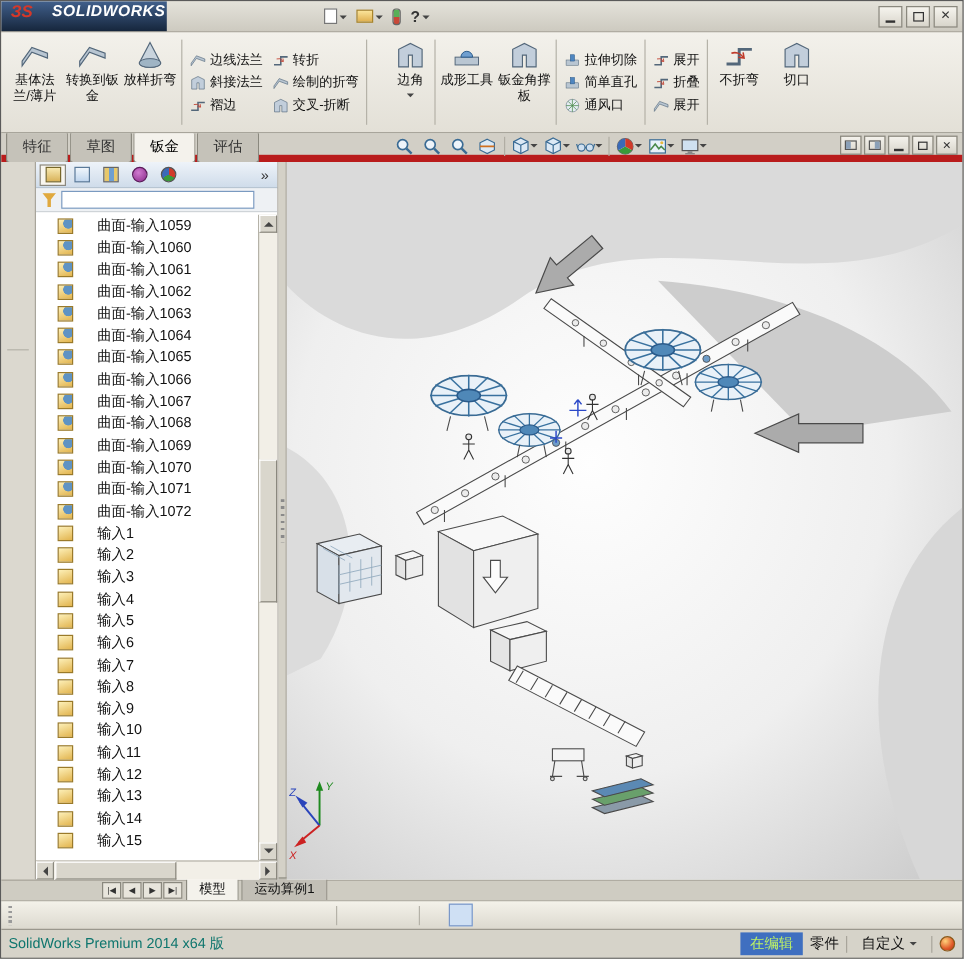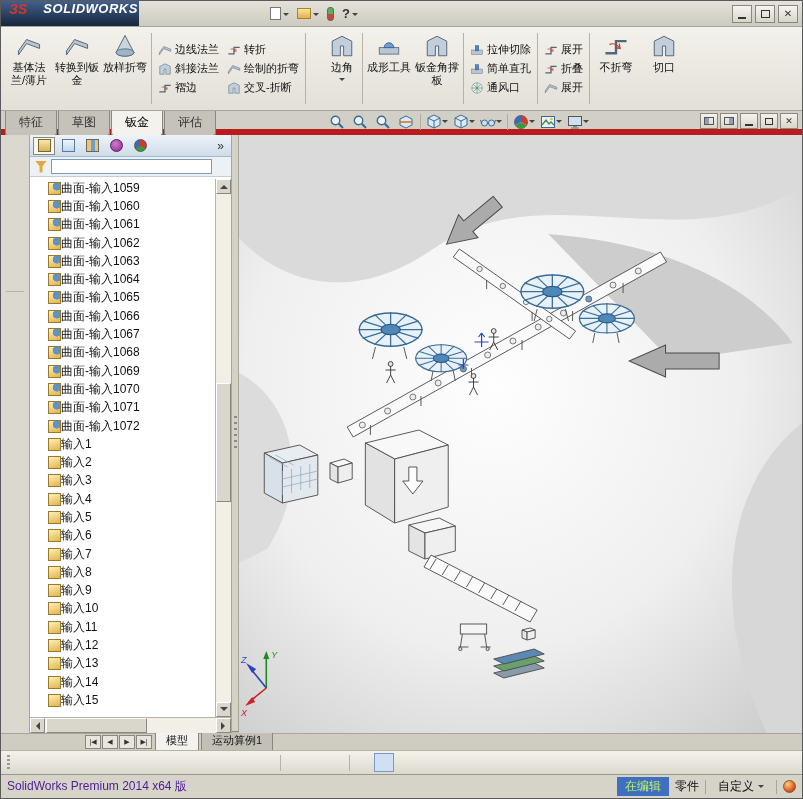--- a/index.html
+++ b/index.html
@@ -71,21 +71,21 @@
   .pi { width:13px; height:13px; border:1px solid #77672a; background:linear-gradient(180deg,#f7e8b0,#d9b35a); }
   .pi-prop { background:linear-gradient(#f0f6fc,#c0d6ee); border-color:#5a7a9a; }
   .pi-config { background:repeating-linear-gradient(90deg,#e8c86a 0 4px,#6f9fd0 4px 8px); border-color:#666; }
   .pi-dimx { width:13px; height:13px; border-radius:50%; background:radial-gradient(circle at 40% 35%,#d07ad0,#8a2a8a); border:1px solid #5a1a5a; }
   .pi-disp { width:13px; height:13px; border-radius:50%; background:conic-gradient(#d03a2a 0 120deg,#3a9a3a 0 240deg,#3a6ab8 0); border:1px solid #555; }
   .pmore { margin-left:auto; font-size:12px; color:#333; padding:0 4px; cursor:default; }
   .filter-row { height:20px; flex:none; display:flex; align-items:center; gap:4px; padding:1px 5px; background:#eef1f4; border-bottom:1px solid #c8ccd2; }
   .funnel { width:12px; height:12px; flex:none; background:#e0a93e; clip-path:polygon(0 0,100% 0,62% 48%,62% 100%,38% 100%,38% 48%); }
   .filter-input { flex:1; height:15px; border:1px solid #7a9ac0; background:#fff; font-size:11px; padding:0 2px; margin-right:14px; }
   .tree { flex:1; overflow:hidden; background:#fff; padding:2px 18px 0 4px; }
-  .trow { height:18.3px; display:flex; align-items:center; gap:0; padding-left:14px; white-space:nowrap; cursor:default; }
+  .trow { height:18.3px; display:flex; align-items:center; gap:20px; padding-left:14px; white-space:nowrap; cursor:default; }
   .ticon { width:13px; height:13px; flex:none; border:1px solid #9a7a2a; background:linear-gradient(160deg,#fdf0b8,#e2b44e); }
   .ticon.surface { background:radial-gradient(circle at 72% 30%,#5f93c3 0 4px,rgba(0,0,0,0) 4.5px),linear-gradient(160deg,#fdf0b8,#e2b44e); }
   .tlabel { font-size:12px; }
   .vscroll { position:absolute; top:44px; right:0; bottom:16px; width:16px; background:#f2efe7; border-left:1px solid #b5b2a8; }
   .sbbtn { position:absolute; left:0; width:15px; height:15px; background:#d9d6cc; border:1px solid; border-color:#fff #8a887e #8a887e #fff; display:flex; align-items:center; justify-content:center; }
   .sbbtn.up { top:0; } .sbbtn.down { bottom:0; }
   .tri-up { border:4px solid transparent; border-bottom-color:#444; margin-top:-3px; }
   .tri-down { border:4px solid transparent; border-top-color:#444; margin-bottom:-3px; }
   .tri-left { border:4px solid transparent; border-right-color:#444; margin-left:-3px; }
   .tri-right { border:4px solid transparent; border-left-color:#444; margin-right:-3px; }
@@ -104,21 +104,21 @@
   .model-tabs { height:17px; flex:none; background:#cfccc2; border-top:1px solid #a8a59b; display:flex; align-items:flex-end; padding-left:84px; font-size:11px; }
   .mnav { width:16px; height:14px; align-self:center; display:flex; align-items:center; justify-content:center; font-size:7px; color:#333; border:1px solid #8a887e; background:#e8e5dc; margin-right:1px; cursor:default; }
   .mtab { padding:1px 10px 2px; border:1px solid #8a887e; border-bottom:none; background:#c2bfb6; border-radius:2px 2px 0 0; margin-left:2px; cursor:default; }
   .mtab.active { background:#f4f2ec; }
   .snapbar { height:24px; flex:none; background:linear-gradient(#f4f2ea,#dcd9cf); border-top:1px solid #b5b2a8; display:flex; align-items:center; gap:2px; padding:0 6px; }
   .bargrip { width:3px; height:16px; background:repeating-linear-gradient(#9a9a9a 0 2px,transparent 2px 4px); margin-right:4px; }
   .snap-btn { width:20px; height:19px; display:flex; align-items:center; justify-content:center; font-size:12px; color:#555; cursor:default; }
   .snap-btn.sep { width:1px; height:16px; background:#b5b2a8; }
   .snap-btn.pressed { border:1px solid #7a98c8; background:#cfe0f4; }
   .statusbar { height:24px; flex:none; background:#d6d3c9; border-top:1px solid #9a978d; display:flex; align-items:center; gap:6px; padding:0 6px; }
-  .sb-left { margin-right:auto; color:#4c1d95; }
+  .sb-left { margin-right:auto; color:#0f766e; }
   .chip-edit { background:#3f6fc0; color:#bef264; padding:1px 8px; }
   .sb-sep { width:1px; height:14px; background:#a8a59b; }
   .sb-custom { display:flex; align-items:center; gap:4px; padding:0 6px; cursor:default; }
   .sb-ball { width:13px; height:13px; border-radius:50%; background:radial-gradient(circle at 35% 30%,#ffd27a,#e05a2a 60%,#a83a1a); border:1px solid #8a5a1a; }
 </style>
 </head>
 <body>
 
 <svg width="0" height="0" style="position:absolute" aria-hidden="true">
 <defs>

